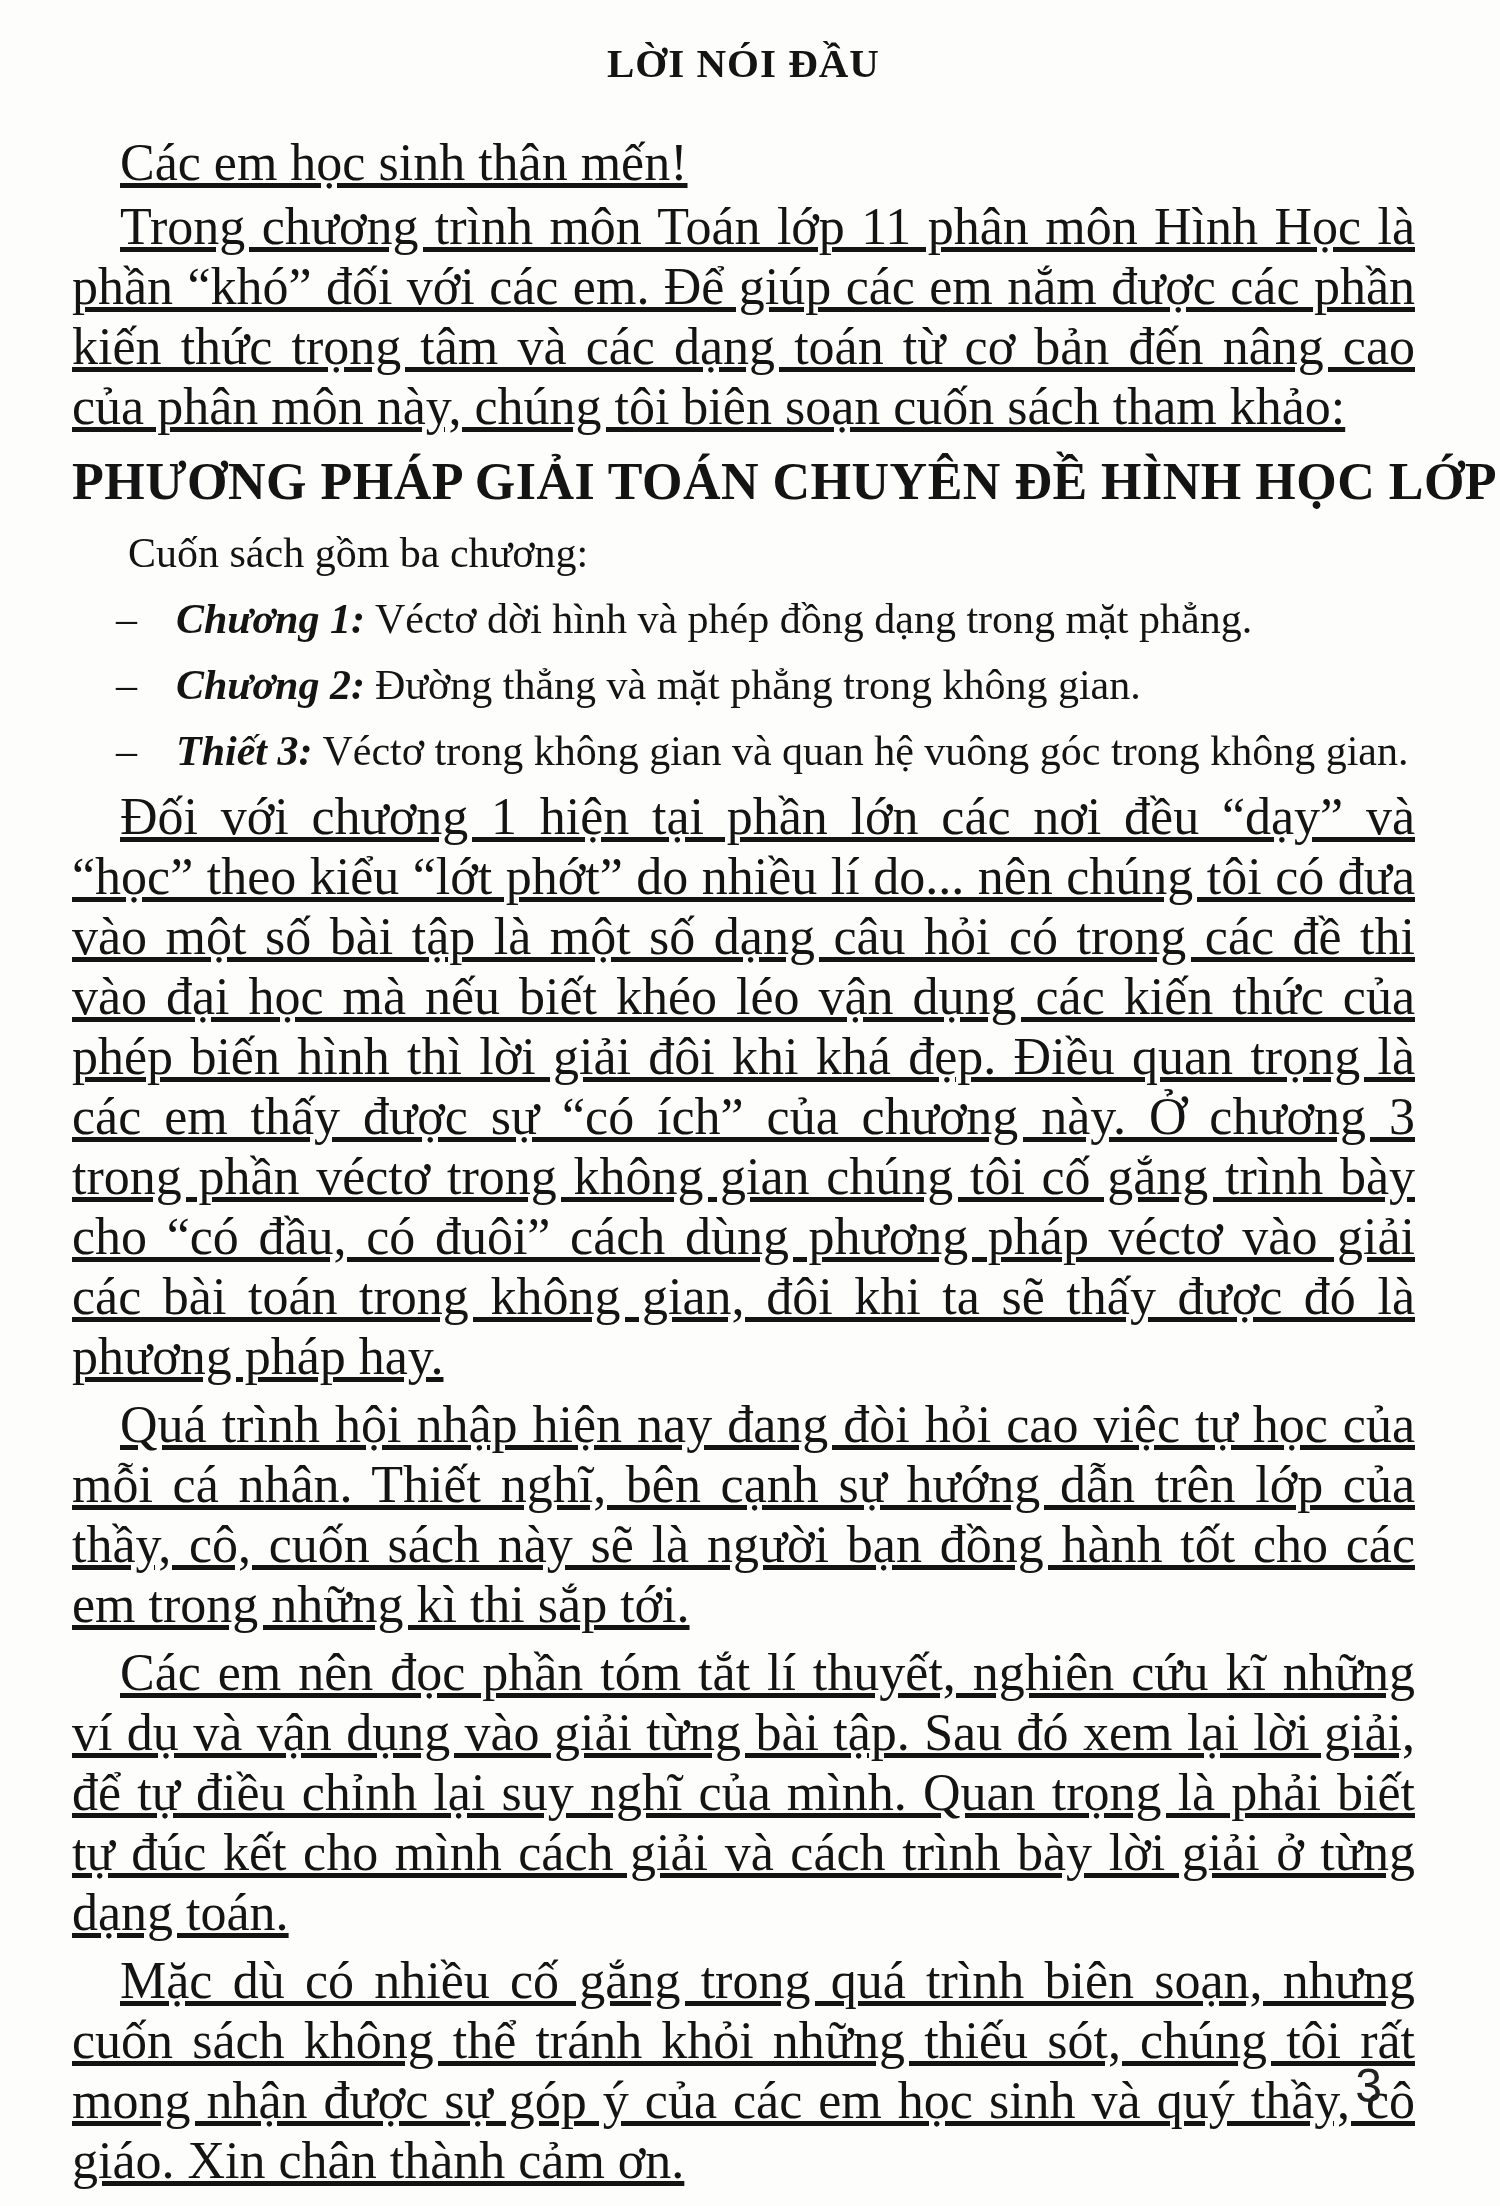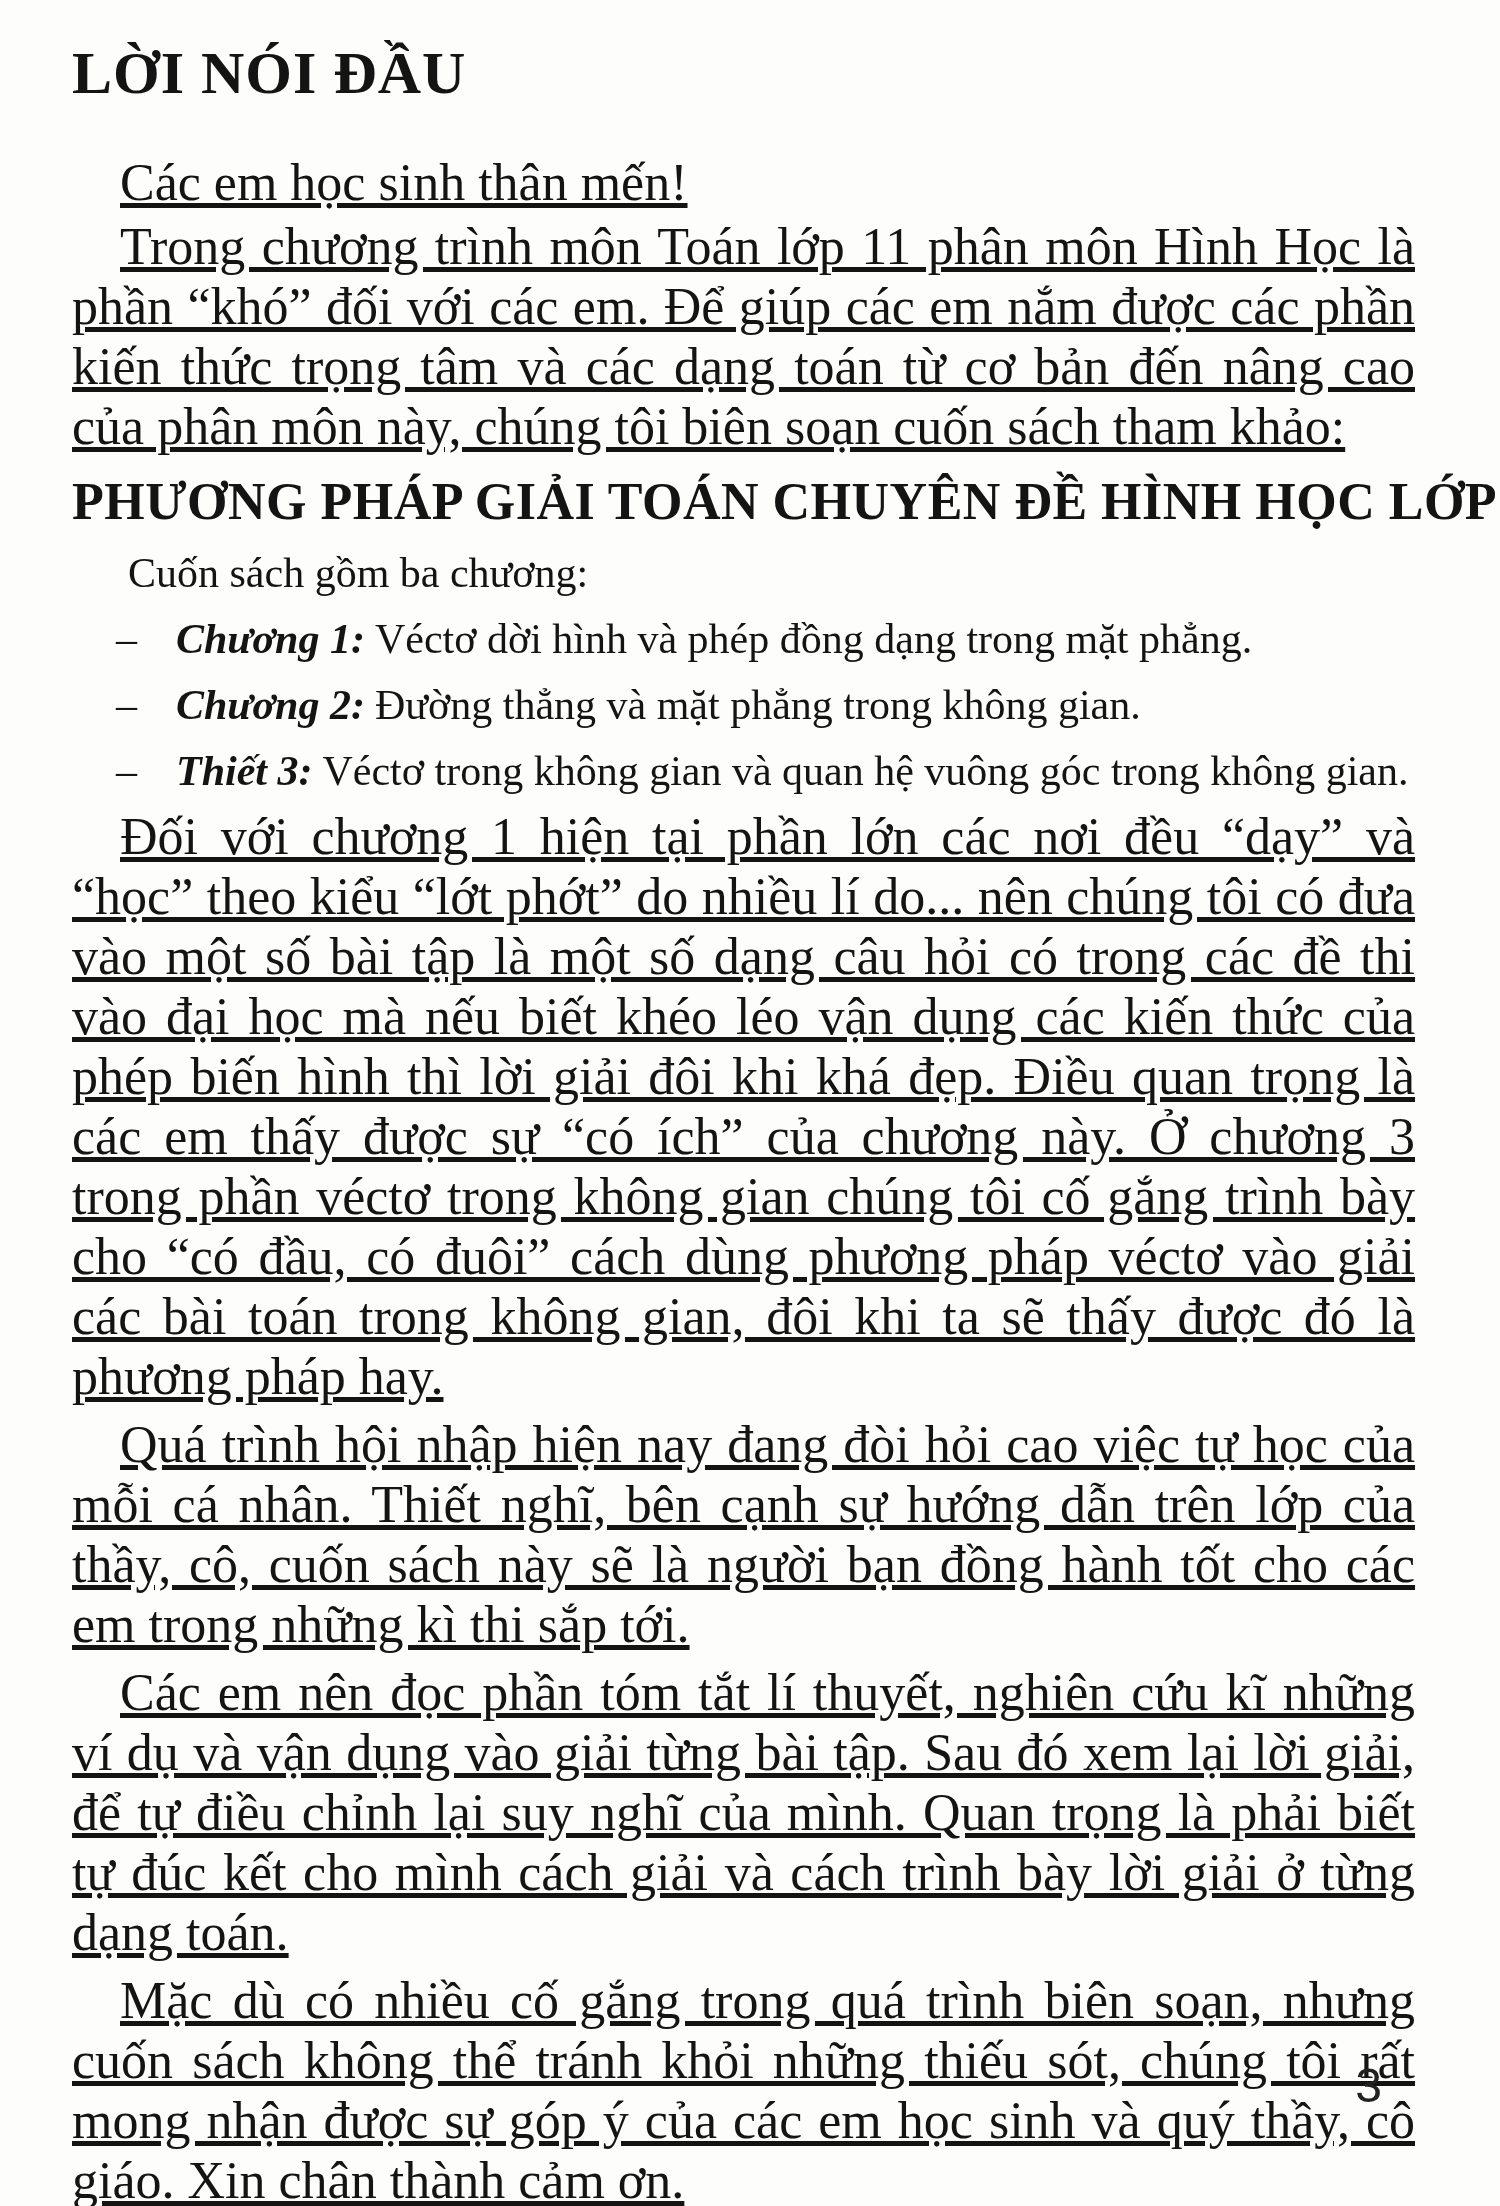--- a/index.html
+++ b/index.html
@@ -12,21 +12,22 @@
     color: #141414;
     font-family: "Liberation Serif", "DejaVu Serif", serif;
     overflow: hidden;
     box-sizing: border-box;
   }
   .content {
     padding: 42px 85px 0 72px;
     box-sizing: border-box;
   }
   .doc-title {
-    font-size: 60px;
+    text-align: center;
+    font-size: 41px;
     font-weight: bold;
     line-height: 1.05;
     margin: 0 0 48px 0;
     letter-spacing: 1px;
   }
   .para {
     font-size: 52px;
     line-height: 60px;
     text-align: justify;
     text-indent: 48px;

